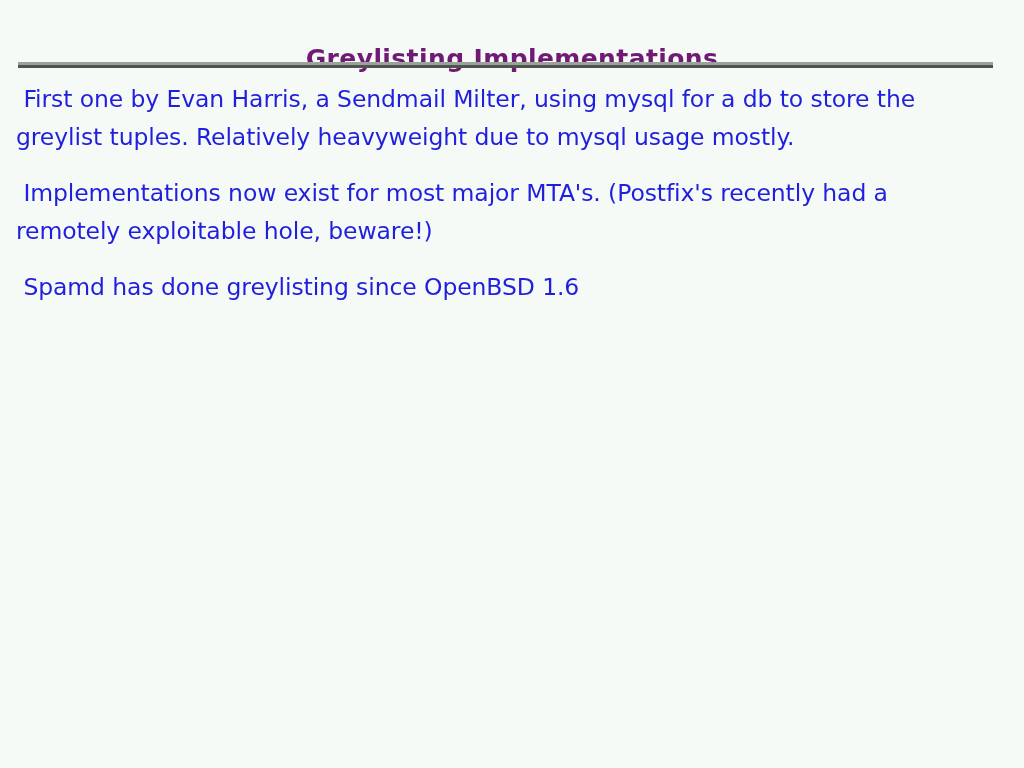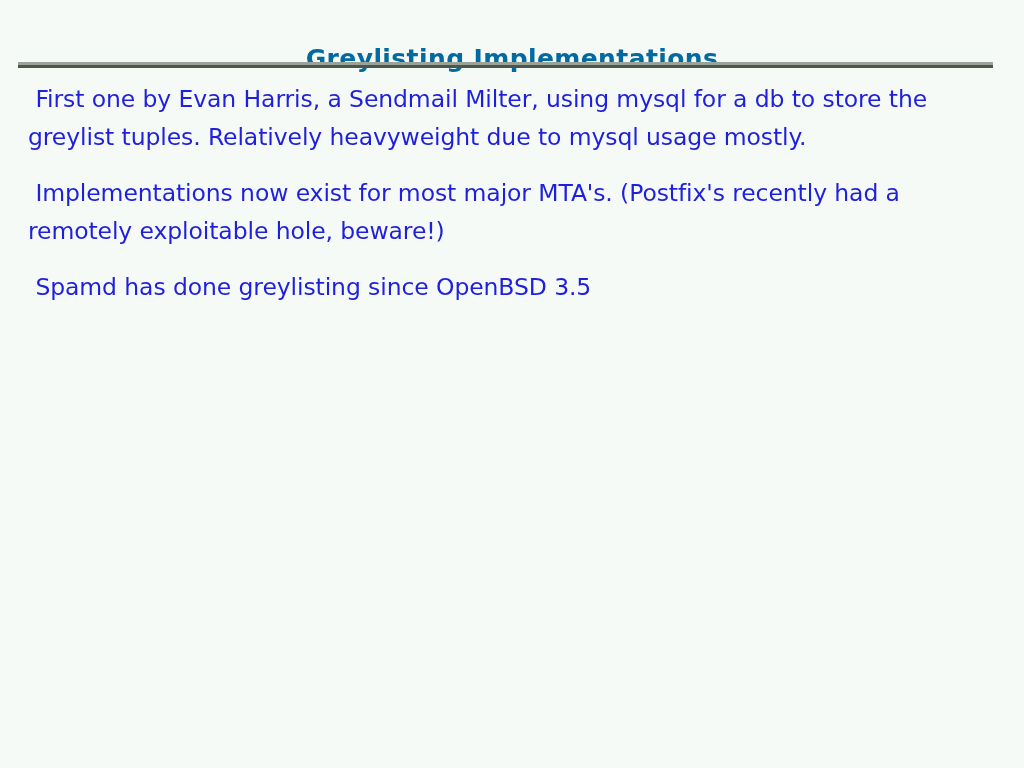--- a/index.html
+++ b/index.html
@@ -23,21 +23,21 @@
     box-sizing: border-box;
   }
 
   
   .slide-title {
     position: absolute;
     top: 27px;
     left: 0;
     width: 1024px;
     text-align: center;
-    color: #0369a1;
+    color: #701a75;
     font-family: "DejaVu Sans", sans-serif;
     font-weight: bold;
     font-size: 25px;
     letter-spacing: 0.4px;
     line-height: 30px;
     white-space: nowrap;
   }
 
   
   .title-rule {
@@ -53,21 +53,21 @@
   }
   .title-rule .rule-bottom {
     height: 3px;
     background: #4d554d;
   }
 
   
   .body-block {
     position: absolute;
     top: 80px;
-    left: 28px;
+    left: 16px;
     width: 985px;
   }
 
   .para {
     color: #1f1fdd;
     font-family: "DejaVu Sans", sans-serif;
     font-size: 23.5px;
     line-height: 38px;
     margin: 0;
     white-space: pre-wrap;
@@ -93,17 +93,17 @@
     <div class="rule-top"></div>
     <div class="rule-bottom"></div>
   </div>
 
   <div class="body-block">
 
     <p class="para p1"> First one by Evan Harris, a Sendmail Milter, using mysql for a db to store the greylist tuples. Relatively heavyweight due to mysql usage mostly.</p>
 
     <p class="para p2"> Implementations now exist for most major MTA's. (Postfix's recently had a remotely exploitable hole, beware!)</p>
 
-    <p class="para p3"> Spamd has done greylisting since OpenBSD 3.5</p>
+    <p class="para p3"> Spamd has done greylisting since OpenBSD 1.6</p>
 
   </div>
 
 </div>
 
 </body></html>

